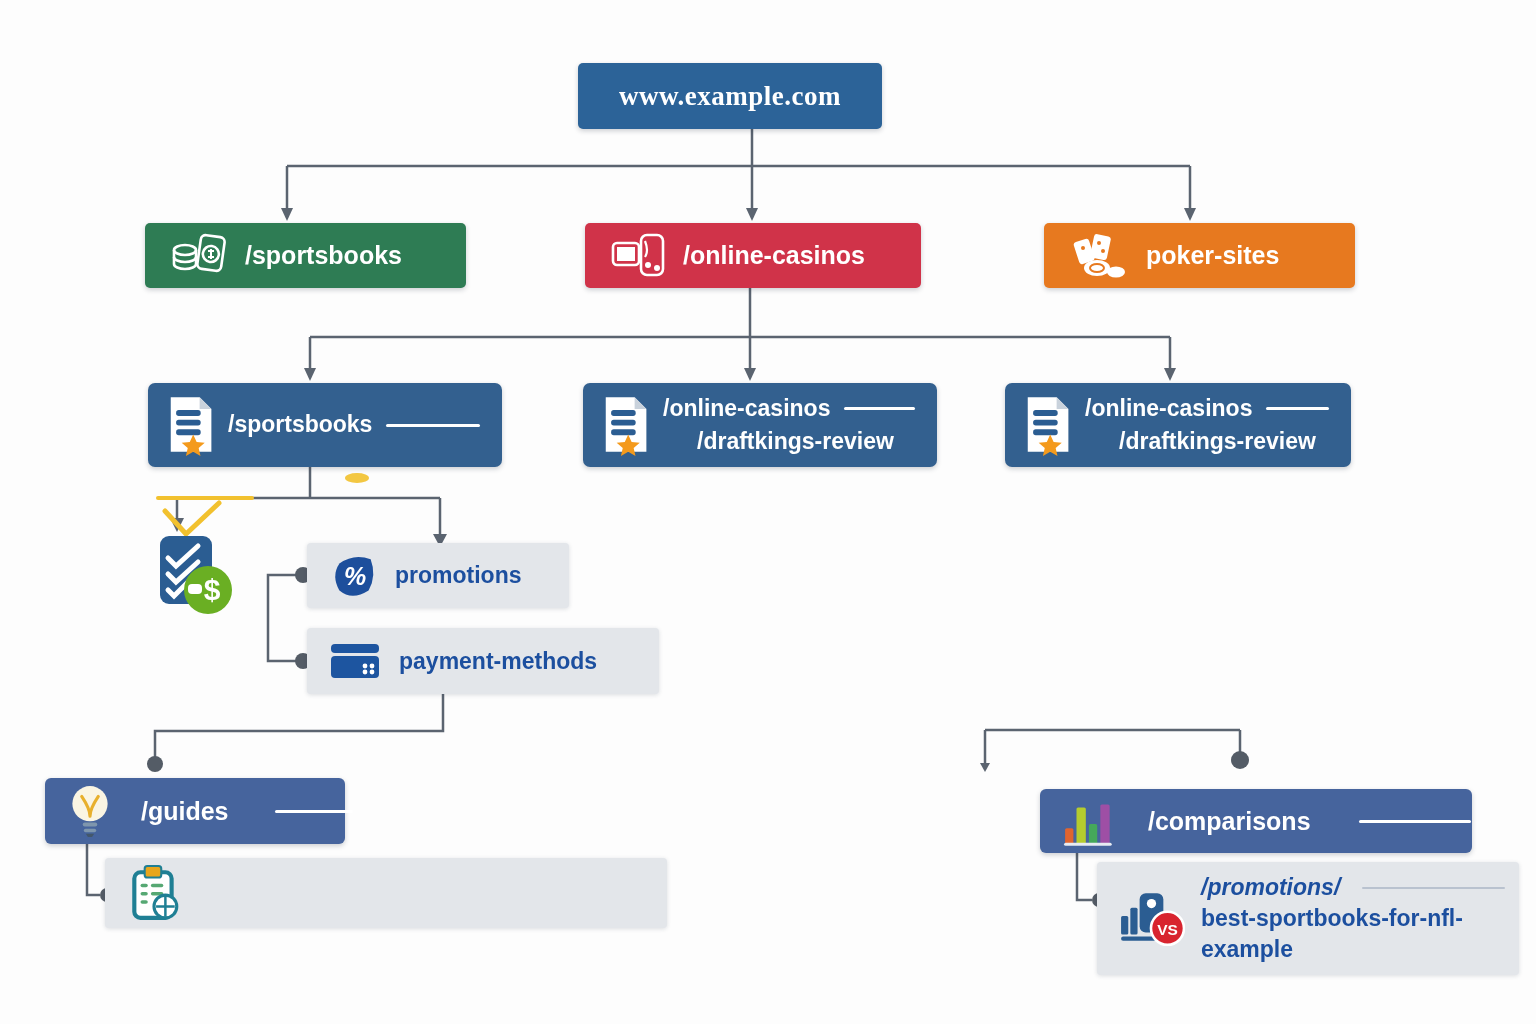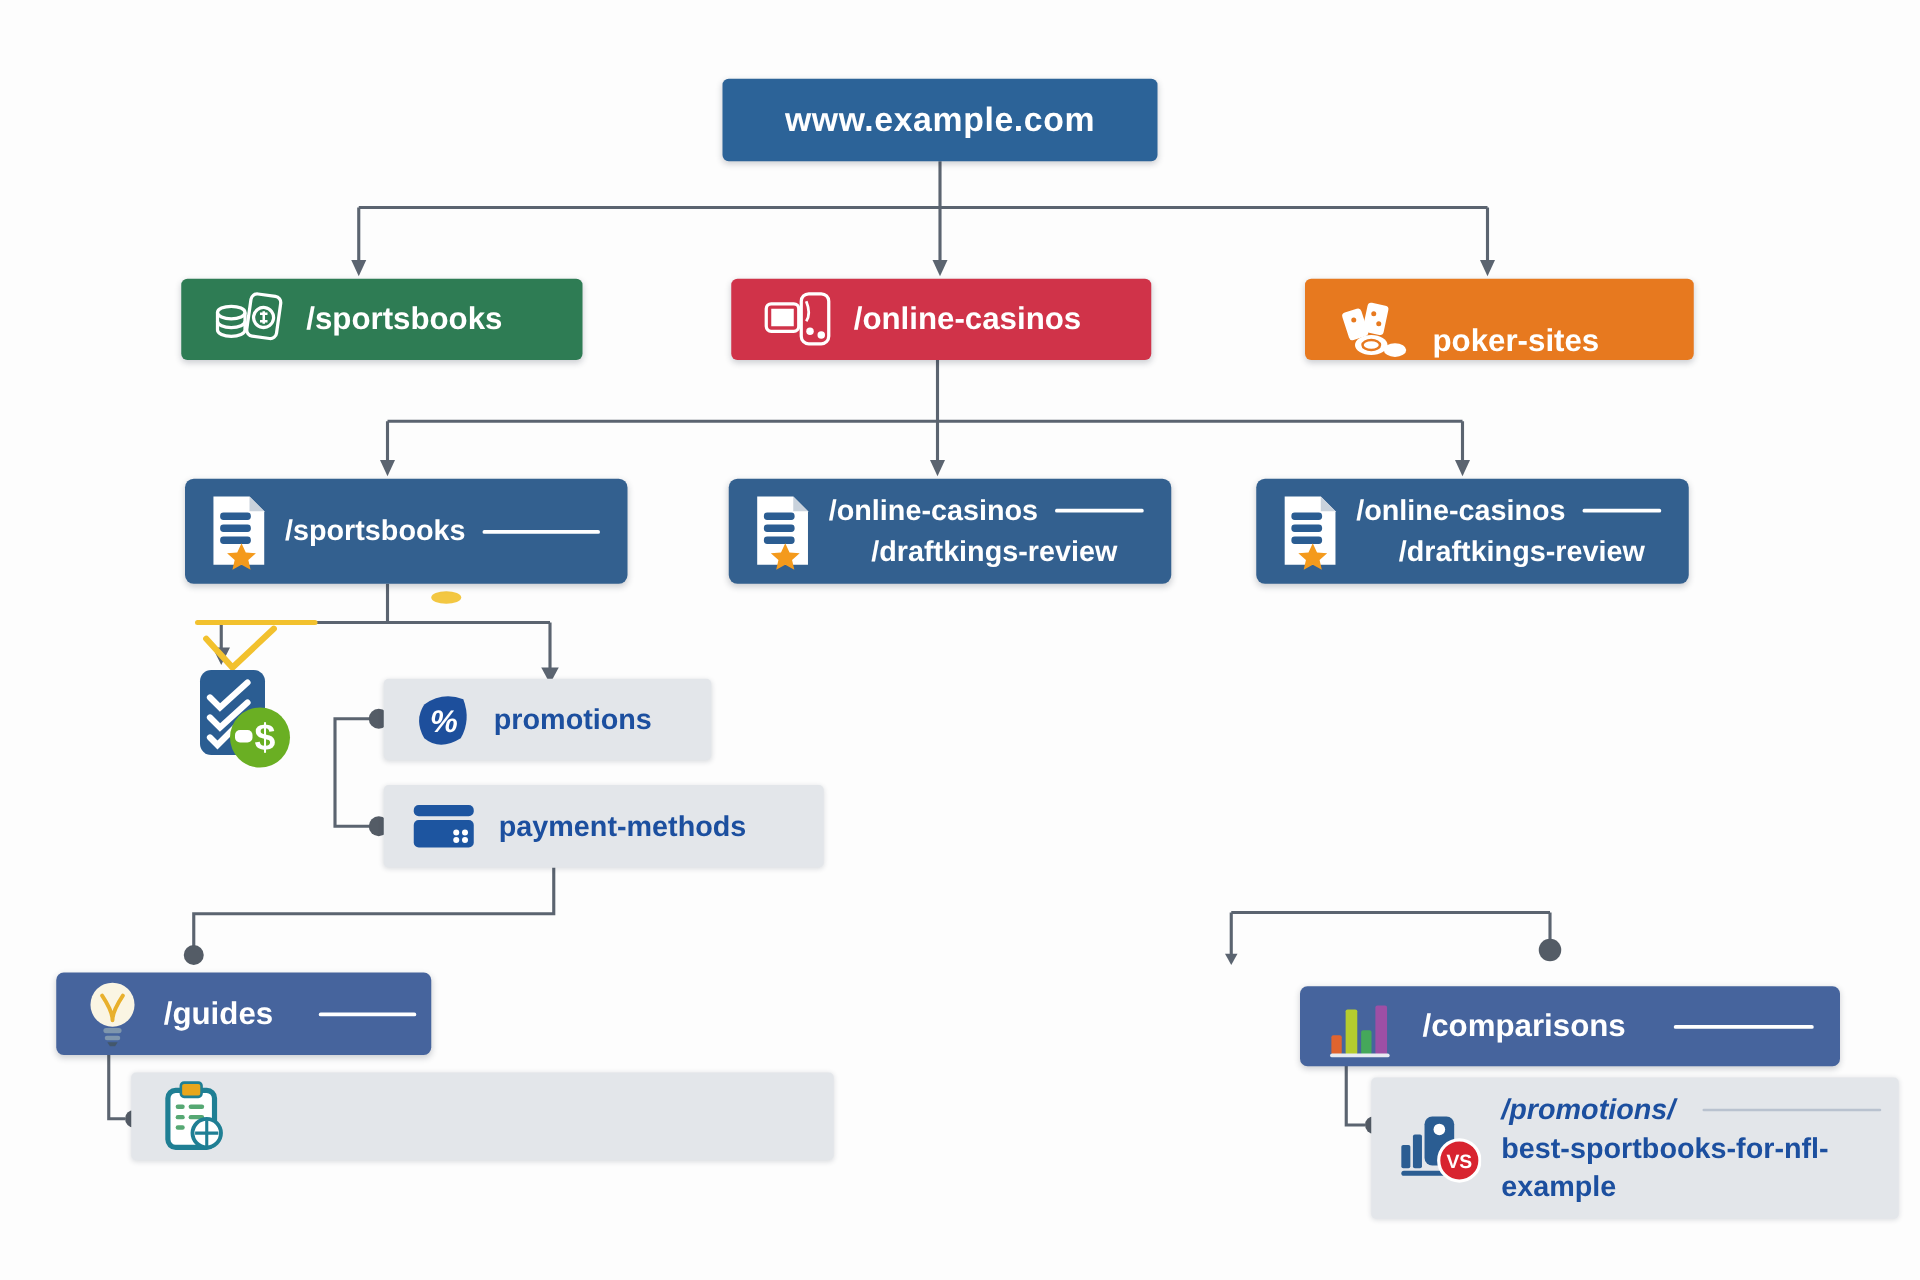--- a/index.html
+++ b/index.html
@@ -6,30 +6,30 @@
   .stage{position:relative;width:1536px;height:1024px;background:#fdfdfd;overflow:hidden;
          font-family:"Liberation Sans",sans-serif;font-weight:bold;}
   svg.wires{position:absolute;left:0;top:0;z-index:1;}
   .node{position:absolute;display:flex;align-items:center;z-index:2;border-radius:5px;
         box-shadow:0 2px 5px rgba(30,40,60,.22);}
   .node .ic{flex:0 0 auto;display:flex;align-items:center;justify-content:center;}
   .wtxt{color:#ffffff;}
   .root{background:#2c6398;justify-content:center;font-size:27px;letter-spacing:.5px;}
   .green{background:#2e7c54;}
   .red{background:#d03349;}
-  .orange{background:#e7791f;align-items:flex-end;}
+  .orange{background:#e7791f;}
   .lvl1{font-size:25px;gap:16px;padding-left:26px;}
   .review{background:#33608f;border-radius:7px;gap:12px;padding-left:16px;font-size:23px;}
   .review .lines{flex:1;display:flex;flex-direction:column;line-height:1.45;padding-right:18px;}
   .l1row{display:flex;align-items:center;gap:14px;}
   .rule{height:3px;background:#ffffff;border-radius:2px;flex:1;margin-right:4px;}
   .ind{padding-left:34px;}
   .graybox{background:#e3e6ea;color:#1c4f9f;box-shadow:0 1px 4px rgba(30,40,60,.15);
            border-radius:4px;gap:16px;padding-left:22px;font-size:23px;}
-  .section{background:#46649d;border-radius:6px;gap:18px;padding-left:22px;font-size:25px;}
+  .section{background:#46649d;border-radius:6px;gap:28px;padding-left:22px;font-size:25px;}
   .fixrule{flex:0 0 auto;}
   .compchild{align-items:flex-start;padding-top:10px;line-height:1.35;}
   .compchild .lines{display:flex;flex-direction:column;padding-right:14px;flex:1;}
   .thinrule{height:2px;background:#b9c2cf;flex:1;margin-left:8px;border-radius:1px;}
   .ital{font-style:italic;}
 </style>
 </head>
 <body>
 
 <div class="stage">
@@ -86,21 +86,21 @@
       <circle cx="1099" cy="900" r="7"></circle>
     </g>
 
     <g stroke="#f2c12e" fill="none" stroke-linecap="round">
       <line x1="158" y1="498" x2="252" y2="498" stroke-width="4"></line>
       <polyline points="165,511 186,534 219,503" stroke-width="5"></polyline>
     </g>
     <ellipse cx="357" cy="478" rx="12" ry="5" fill="#f2c12e" opacity=".9"></ellipse>
   </svg>
 
-  <div class="node root wtxt" style="left:578px;top:63px;width:348px;height:66px;">
+  <div class="node root wtxt" style="left:578px;top:63px;width:304px;height:66px;font-family:Liberation Serif, serif;">
     <span>www.example.com</span>
   </div>
 
   <div class="node green lvl1 wtxt" style="left:145px;top:223px;width:295px;height:65px;">
     <span class="ic">
       <svg width="58" height="46" viewBox="0 0 58 46">
         <g stroke="#fff" stroke-width="2.6" fill="none">
           <rect x="28" y="3" width="24" height="34" rx="5" transform="rotate(8 40 20)"></rect>
           <circle cx="40" cy="21" r="8" transform="rotate(8 40 20)"></circle>
           <path d="M40,16 v10 M37,18 h6 M37,24 h6" stroke-width="2"></path>

